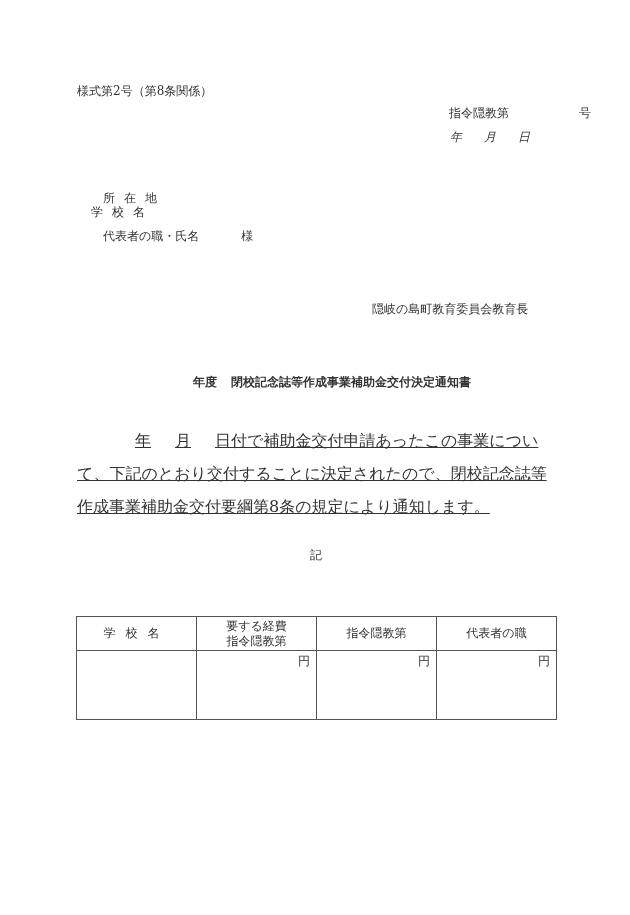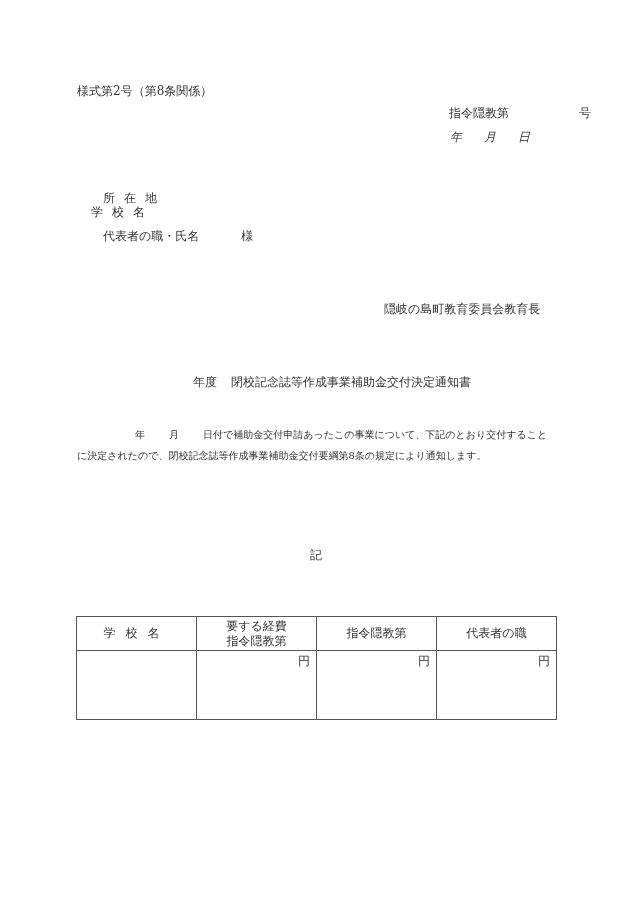--- a/index.html
+++ b/index.html
@@ -11,26 +11,26 @@
     .abs { position: absolute; white-space: nowrap; line-height: 14px; }
     .form-number { left: 77px; top: 84px; }
     .directive-no { left: 402px; top: 106px; margin-left: 47px; }
     .directive-no .gap { display: inline-block; width: 70px; }
     .issue-date { left: 450px; top: 130px; font-style: italic; }
     .issue-date span + span { margin-left: 22px; }
     .addr-label { left: 103px; top: 179px; letter-spacing: 9px; margin-top: 12px; }
     .school-label { left: 91px; top: 205px; letter-spacing: 9px; }
     .rep-label { left: 103px; top: 230px; font-family: Liberation Mono, monospace; }
     .rep-label .gap { display: inline-block; width: 42px; }
-    .issuer { left: 384px; top: 302px; text-align: right; }
-    .title { left: 193px; top: 375px; }
+    .issuer { left: 372px; top: 302px; text-align: right; }
+    .title { left: 193px; top: 375px; font-weight: bold; }
     .title .gap { display: inline-block; width: 14px; }
     .body-text {
       left: 77px; top: 424px; width: 480px; white-space: normal;
-      line-height: 21px; font-size: 10px;
+      line-height: 33px; font-size: 16px; text-decoration: underline;
     }
     .body-text .ind { display: inline-block; width: 58px; }
     .body-text .g1 { display: inline-block; width: 24px; }
     .body-text .g2 { display: inline-block; width: 24px; }
     .ki { left: 310px; top: 548px; }
     table.grant-table {
       position: absolute; left: 76px; top: 616px; width: 481px;
       border-collapse: collapse; font-size: 12px; color: #333;
     }
     table.grant-table th, table.grant-table td {

